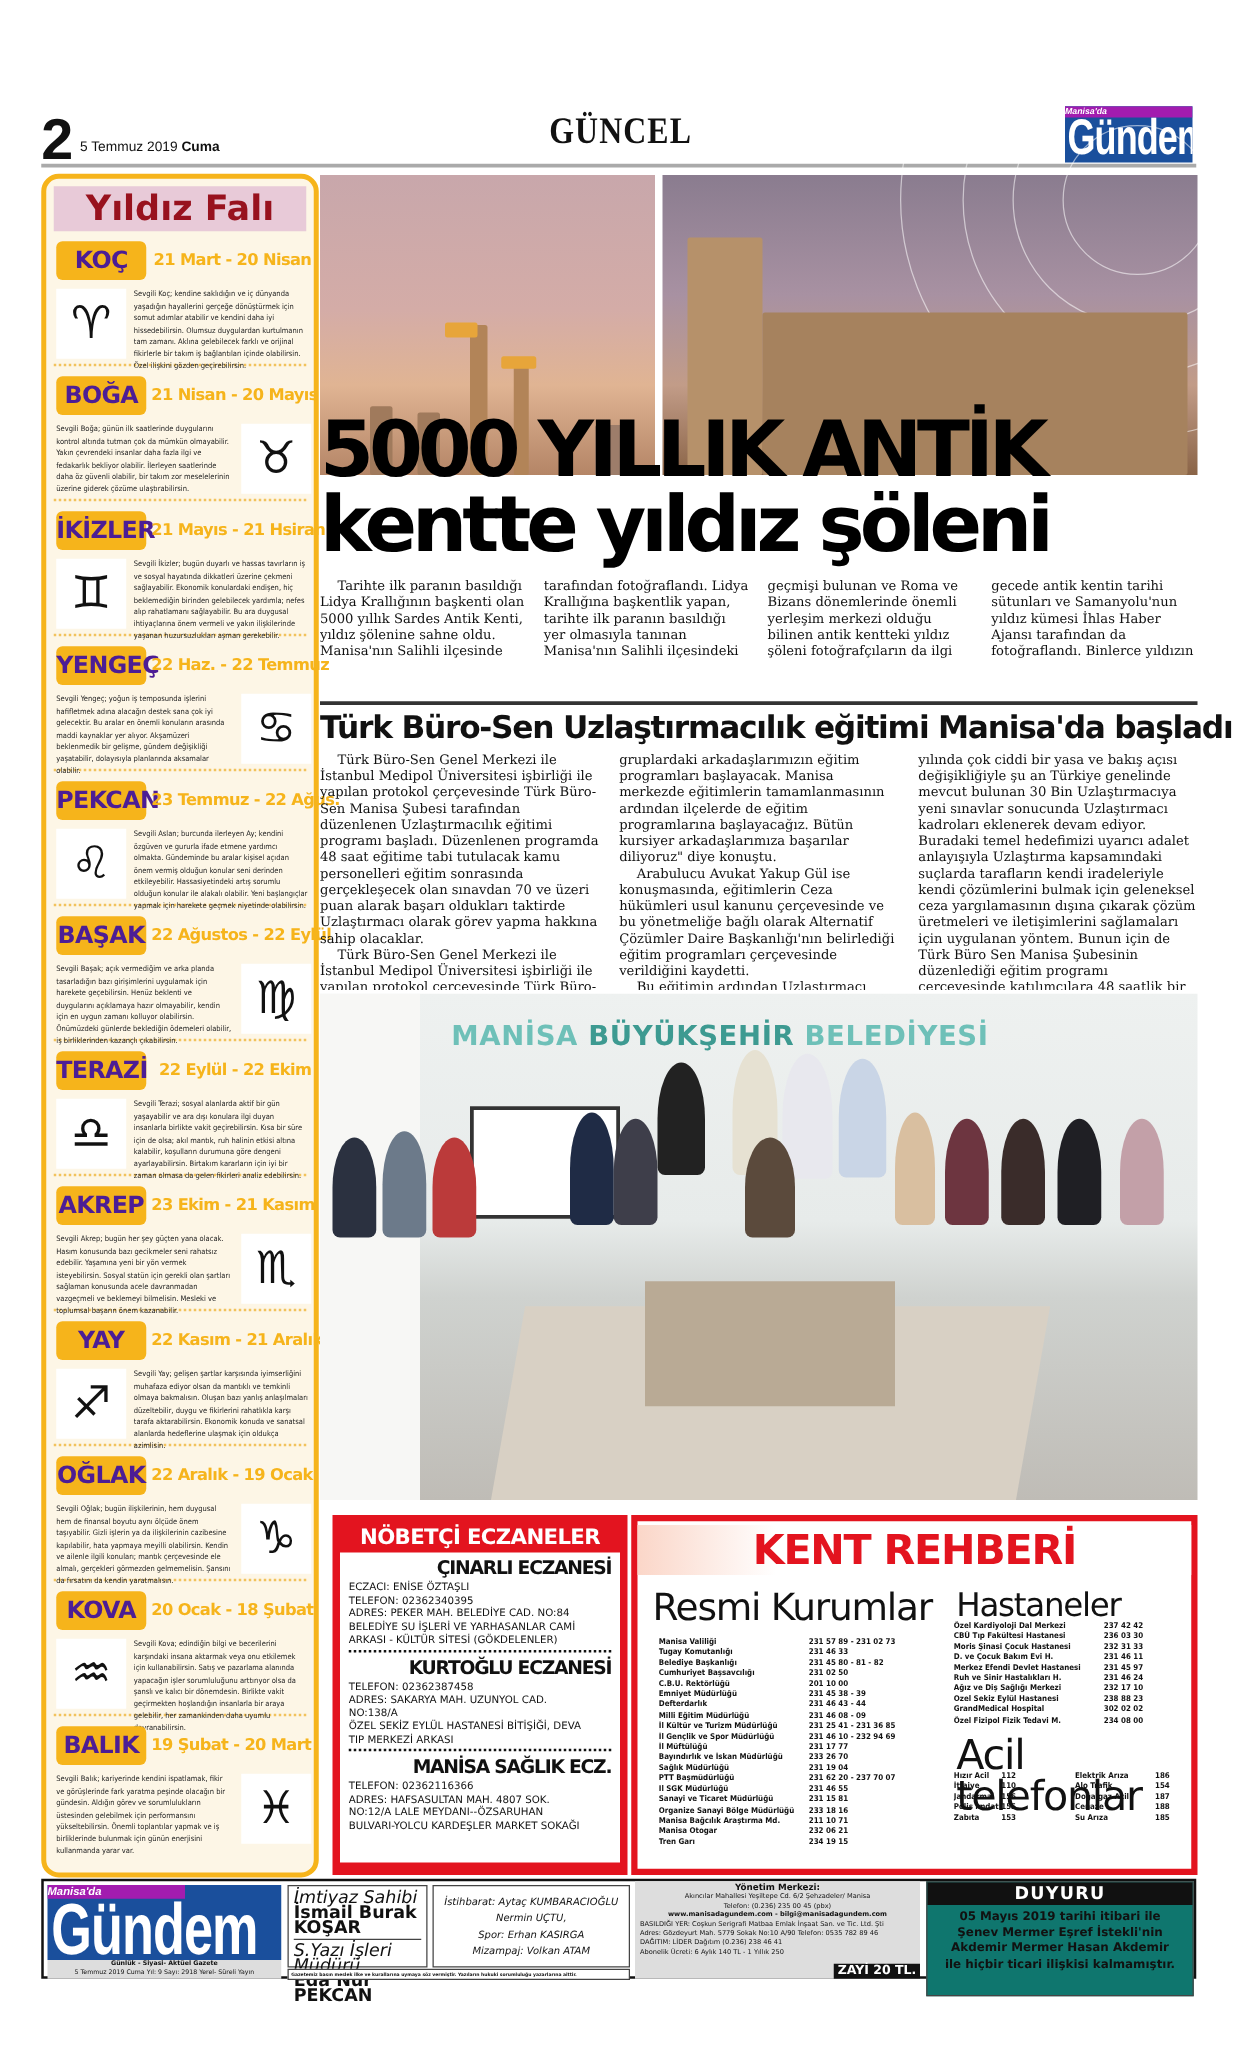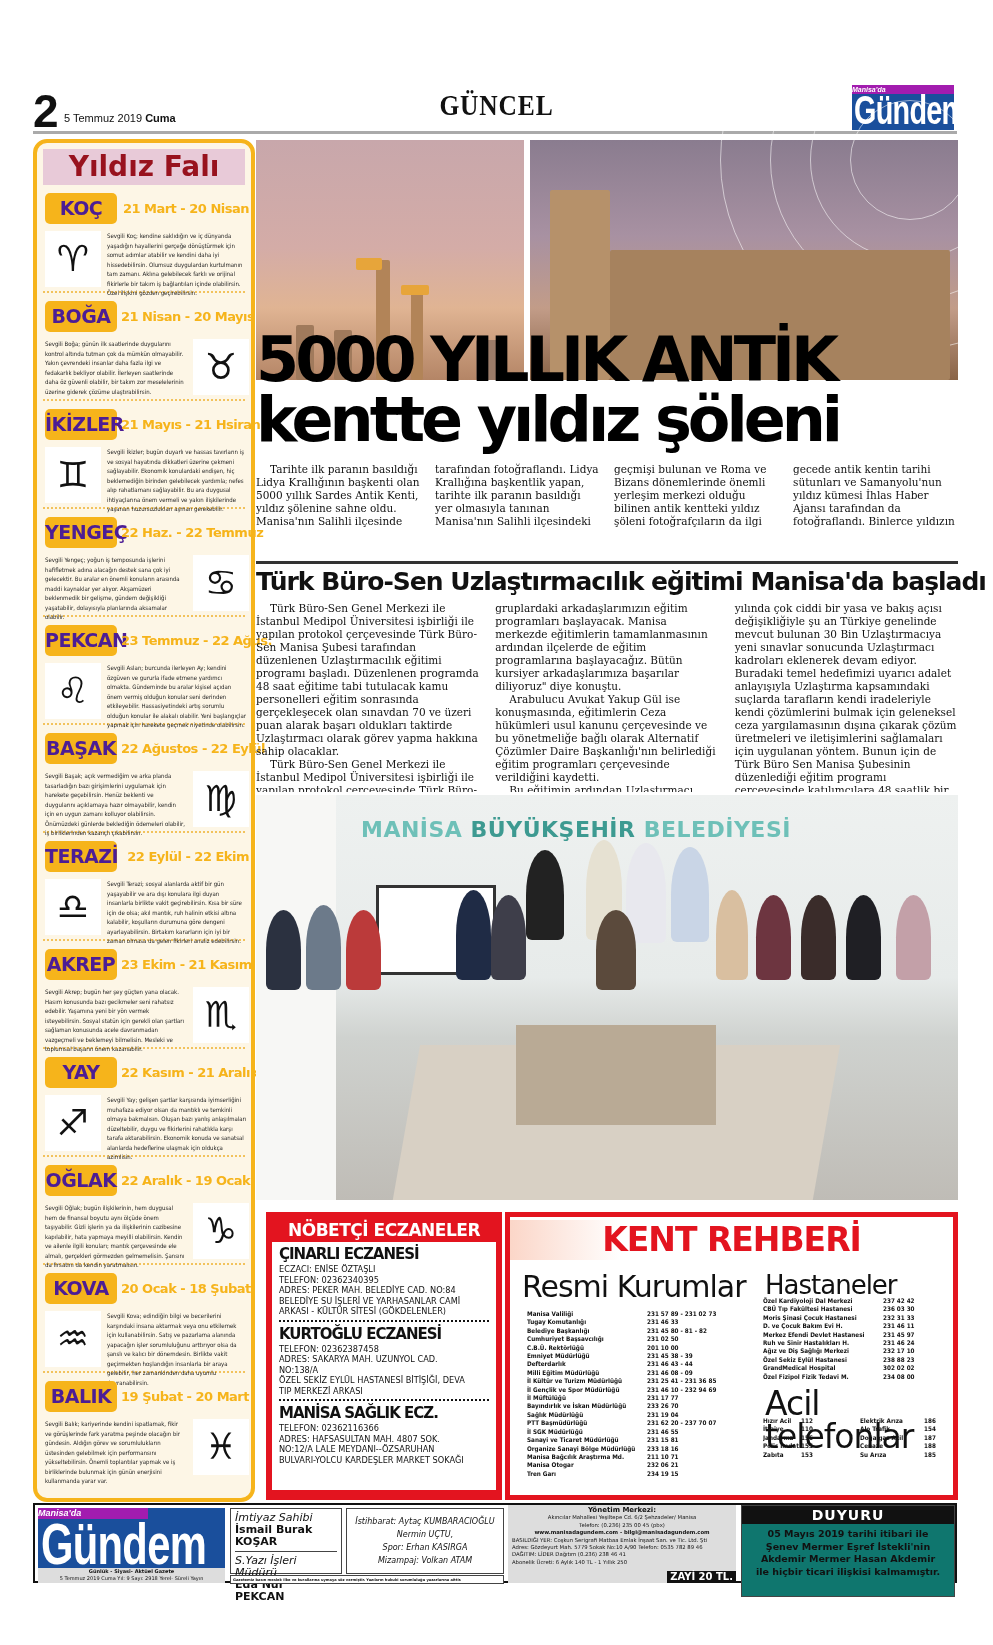--- a/index.html
+++ b/index.html
@@ -44,40 +44,40 @@
 .cols3{left:256px;top:602px;width:702px;height:190px;display:grid;grid-template-columns:repeat(3,1fr);column-gap:16px;font:10.5px/13px "DejaVu Serif",serif;overflow:hidden}
 .cols3 p{text-indent:14px}
 #photo3{left:256px;top:795px;width:702px;height:405px;background:linear-gradient(180deg,#eef1f0 0%,#e7ebea 45%,#cfd2cf 60%,#bfbcb6 100%);overflow:hidden}
 #photo3-sign{position:absolute;left:105px;top:22px;font:bold 22px "DejaVu Sans",sans-serif;color:#6ec0b8;letter-spacing:.5px}
 #photo3-sign b{color:#3d9a91}
 .person{position:absolute;border-radius:50% 50% 6px 6px}
 
 #pharm{left:266px;top:1212px;width:236px;height:288px;background:#e3141f;padding:6px}
 #pharm-title{color:#fff;text-align:center;font:bold 17px/24px "DejaVu Sans",sans-serif;letter-spacing:-.5px}
 #pharm-body{background:#fff;height:248px;padding:3px 7px}
-.ph-name{text-align:left;font:bold 15px/19px "DejaVu Sans",sans-serif;letter-spacing:-1px}
+.ph-name{text-align:right;font:bold 15px/19px "DejaVu Sans",sans-serif;letter-spacing:-1px}
 .ph-line{font:8.2px/10.5px "DejaVu Sans",sans-serif}
 .ph-sep{border-bottom:2px dotted #111;margin:3px 0}
 
 #kent{left:505px;top:1212px;width:453px;height:288px;border:5px solid #e3141f}
 #kent-title{position:absolute;left:0;top:3px;width:443px;height:40px;background:linear-gradient(90deg,#fbd6c8 0%,#fff 25%);text-align:center;font:bold 33px/40px "DejaVu Sans",sans-serif;color:#e3141f;letter-spacing:-1px}
 .sub{position:absolute;font:30px/1 "DejaVu Sans",sans-serif;letter-spacing:-1px}
 .dir{position:absolute;font:bold 6.3px/8.4px "DejaVu Sans Condensed","DejaVu Sans",sans-serif}
 .dir .r{display:flex}
 .dir .k{width:120px;white-space:nowrap;overflow:hidden}
 #acil .k{width:38px}
 #acil2 .k{width:64px}
 
 #foot{left:33px;top:1503px;width:924px;height:80px;border:2px solid #111}
 #foot-logo{position:absolute;left:3px;top:3px;width:187px;height:60px}
 #foot-logo .top{height:11px;font-size:9px;line-height:11px;width:110px}
 #foot-logo .main{font-size:58px;line-height:50px;margin-left:3px;width:240px}
 #foot-gray{position:absolute;left:3px;top:63px;width:187px;height:15px;background:#ddd;text-align:center;font:bold 5px/7px "DejaVu Sans",sans-serif}
 .fbox{position:absolute;border:1px solid #444;background:#fff;font-family:"DejaVu Sans",sans-serif}
-#imtiyaz{left:195px;top:3px;width:112px;height:66px;padding:3px 4px;font-size:11px;line-height:12px}
+#imtiyaz{left:195px;top:3px;width:112px;height:66px;padding:3px 4px;font-size:14px;line-height:12px}
 #imtiyaz i{font-style:italic}
 #istihbarat{left:311px;top:3px;width:158px;height:66px;padding:6px 2px;text-align:center;font:italic 8px/13px "DejaVu Sans",sans-serif}
 #disclaimer{left:195px;top:70px;width:274px;height:9px;font:bold 3.6px/8px "DejaVu Sans",sans-serif;padding-left:2px}
 #yonetim{left:473px;top:0;width:228px;height:78px;background:#ddd;border:none;padding:2px 4px;font:5.3px/7.4px "DejaVu Sans",sans-serif;text-align:center}
 #yonetim .l{text-align:left}
 #zayi{position:absolute;right:0;bottom:0;background:#111;color:#fff;font:bold 10px/12px "DejaVu Sans",sans-serif;padding:0 3px}
 #duyuru{left:706px;top:0;width:214px;height:92px;background:#0f766e}
 #duyuru-t{background:#111;color:#fff;text-align:center;font:bold 14px/18px "DejaVu Sans",sans-serif;letter-spacing:1px}
 #duyuru-b{text-align:center;font:bold 9.5px/12.5px "DejaVu Sans",sans-serif;padding-top:4px}
 </style>

